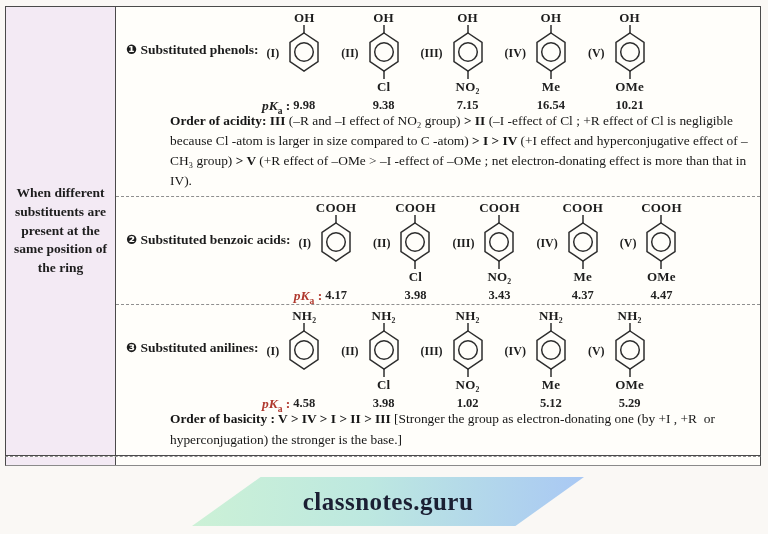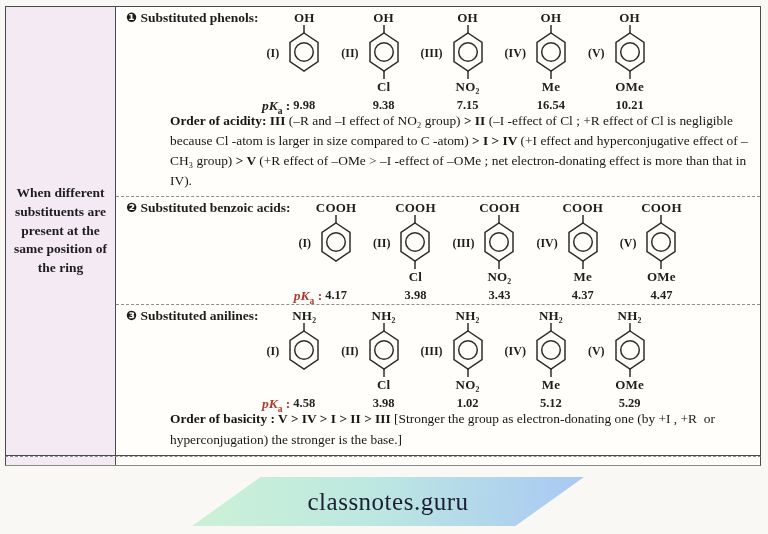--- a/index.html
+++ b/index.html
@@ -33,20 +33,21 @@
   }
   .main { flex: 1; display: flex; flex-direction: column; min-width: 0; }
   .sec { padding: 3px 8px 5px 10px; }
   .sec + .sec { border-top: 1px dashed #8f8f8f; }
 
   .struct-row { display: flex; align-items: flex-start; }
   .sec-label {
     font-weight: bold;
     font-size: 13.5px;
     white-space: nowrap;
+    margin-top: 32px;
     margin-right: 8px;
   }
   .bullet { font-family: "DejaVu Sans", sans-serif; font-size: 13px; }
   .structs { display: flex; gap: 14px; }
   .struct { display: flex; }
   .numeral {
     font-weight: bold;
     font-size: 12px;
     margin-top: 36px;
     margin-right: 2px;
@@ -116,21 +117,21 @@
     top: 477px;
     width: 392px;
     height: 49px;
     clip-path: polygon(17.5% 0, 100% 0, 82.5% 100%, 0 100%);
     background: linear-gradient(92deg, var(--banner-green, #ccf1d6) 0%, var(--banner-teal, #bde8e0) 45%, var(--banner-blue, #a9c8f4) 100%);
     display: flex;
     align-items: center;
     justify-content: center;
   }
   .banner-text {
-    font-weight: normal;
+    font-weight: bold;
     font-size: 25px;
     color: #1b1f33;
     letter-spacing: 0.5px;
   }
 </style>
 </head>
 <body>
 
 <div class="table">
   <div class="sidebar">

